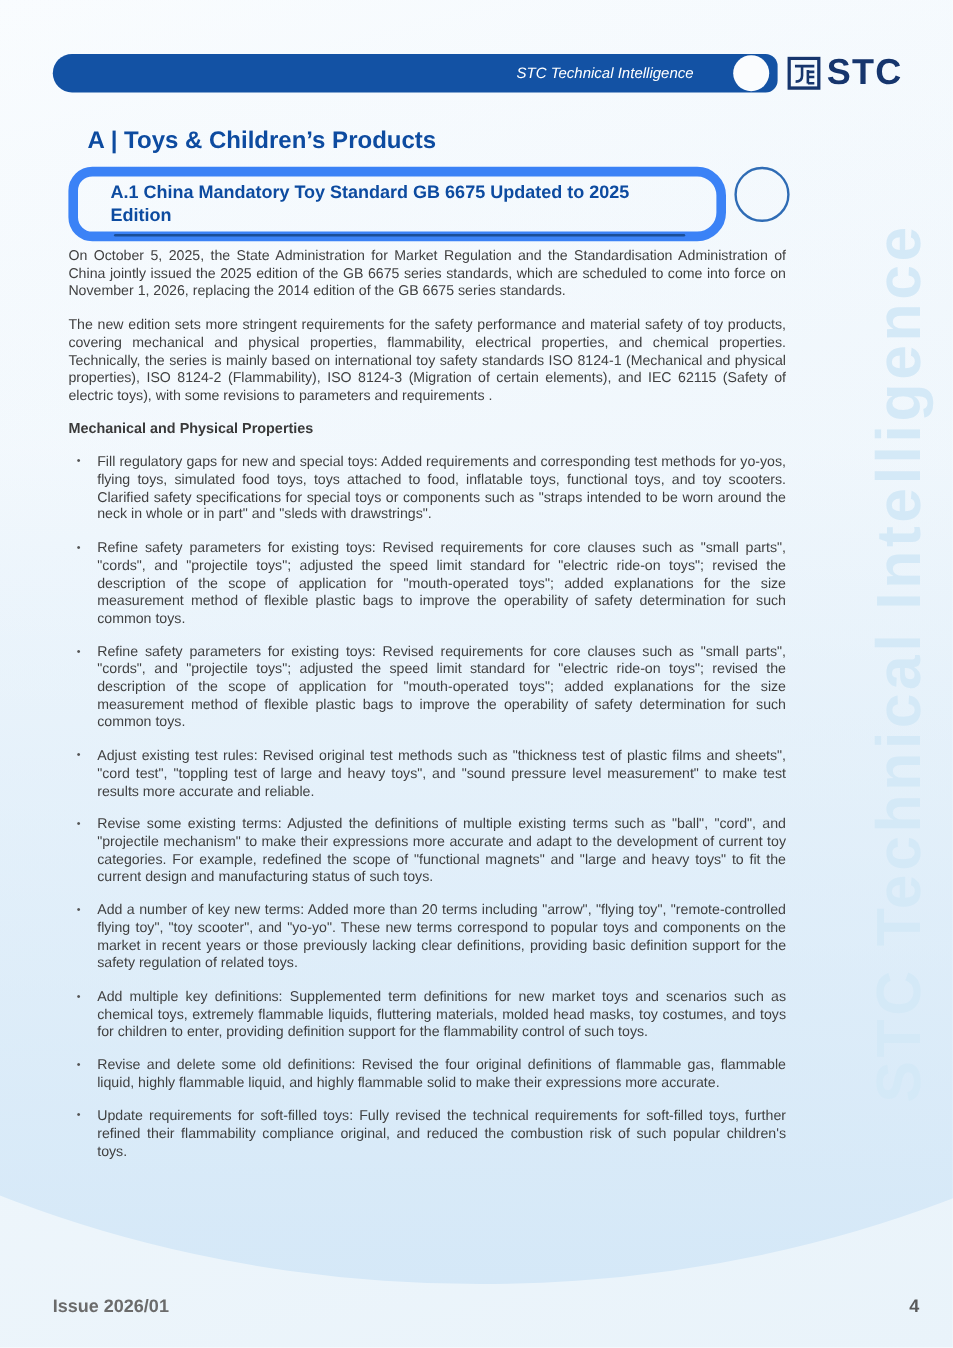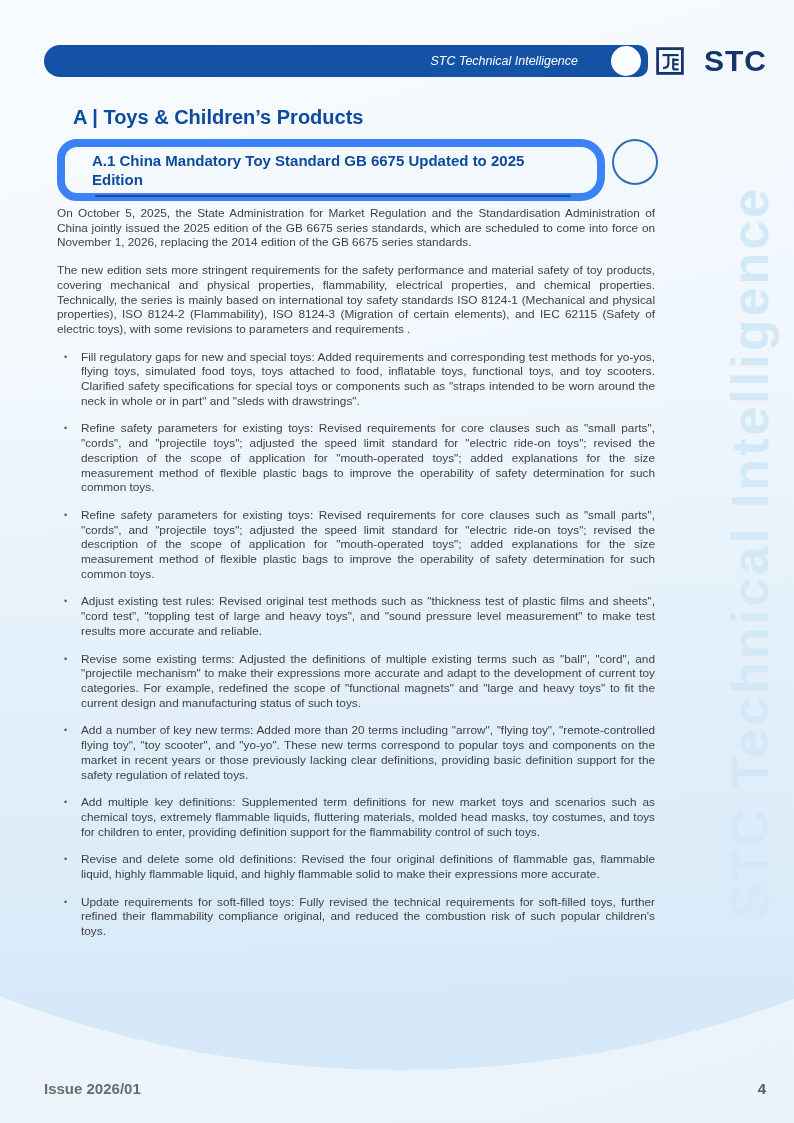--- a/index.html
+++ b/index.html
@@ -34,21 +34,21 @@
     color:#ffffff;font-style:italic;font-size:12.5px;font-weight:500;
     white-space:nowrap;
   }
   .banner-notch{
     position:absolute;right:7px;top:1px;width:30px;height:30px;
     border-radius:50%;background:#fafcfe;
   }
   
   .logo{
     position:absolute;left:656px;top:44px;height:34px;z-index:2;
-    display:flex;align-items:center;gap:20px;
+    display:flex;align-items:center;gap:5px;
   }
   .logo-seal{display:inline-flex;}
   .logo-text{
     font-size:30px;font-weight:800;color:#16356d;letter-spacing:1px;
     line-height:1;
   }
   
   .page-title{
     position:absolute;left:57px;top:90px;margin:16px;z-index:2;
     font-size:20px;font-weight:bold;color:#0d4ba0;
@@ -126,20 +126,21 @@
   <div class="article-title-box">
     <h2 class="article-title">A.1 China Mandatory Toy Standard GB 6675 Updated to 2025 Edition</h2>
   </div>
   <div class="article-circle"></div>
 
   <div class="content">
     <p>On October 5, 2025, the State Administration for Market Regulation and the Standardisation Administration of China jointly issued the 2025 edition of the GB 6675 series standards, which are scheduled to come into force on November 1, 2026, replacing the 2014 edition of the GB 6675 series standards.</p>
     <p>The new edition sets more stringent requirements for the safety performance and material safety of toy products, covering mechanical and physical properties, flammability, electrical properties, and chemical properties. Technically, the series is mainly based on international toy safety standards ISO 8124-1 (Mechanical and physical properties), ISO 8124-2 (Flammability), ISO 8124-3 (Migration of certain elements), and IEC 62115 (Safety of electric toys), with some revisions to parameters and requirements .</p>
 
 
+    <h4>Mechanical and Physical Properties</h4>
     <ul class="bullets">
       <li><span class="bullet-marker">•</span><span>Fill regulatory gaps for new and special toys: Added requirements and corresponding test methods for yo-yos, flying toys, simulated food toys, toys attached to food, inflatable toys, functional toys, and toy scooters. Clarified safety specifications for special toys or components such as "straps intended to be worn around the neck in whole or in part" and "sleds with drawstrings".</span></li>
       <li><span class="bullet-marker">•</span><span>Refine safety parameters for existing toys: Revised requirements for core clauses such as "small parts", "cords", and "projectile toys"; adjusted the speed limit standard for "electric ride-on toys"; revised the description of the scope of application for "mouth-operated toys"; added explanations for the size measurement method of flexible plastic bags to improve the operability of safety determination for such common toys.</span></li>
       <li><span class="bullet-marker">•</span><span>Refine safety parameters for existing toys: Revised requirements for core clauses such as "small parts", "cords", and "projectile toys"; adjusted the speed limit standard for "electric ride-on toys"; revised the description of the scope of application for "mouth-operated toys"; added explanations for the size measurement method of flexible plastic bags to improve the operability of safety determination for such common toys.</span></li>
       <li><span class="bullet-marker">•</span><span>Adjust existing test rules: Revised original test methods such as "thickness test of plastic films and sheets", "cord test", "toppling test of large and heavy toys", and "sound pressure level measurement" to make test results more accurate and reliable.</span></li>
       <li><span class="bullet-marker">•</span><span>Revise some existing terms: Adjusted the definitions of multiple existing terms such as "ball", "cord", and "projectile mechanism" to make their expressions more accurate and adapt to the development of current toy categories. For example, redefined the scope of "functional magnets" and "large and heavy toys" to fit the current design and manufacturing status of such toys.</span></li>
       <li><span class="bullet-marker">•</span><span>Add a number of key new terms: Added more than 20 terms including "arrow", "flying toy", "remote-controlled flying toy", "toy scooter", and "yo-yo". These new terms correspond to popular toys and components on the market in recent years or those previously lacking clear definitions, providing basic definition support for the safety regulation of related toys.</span></li>
     </ul>
 
     <ul class="bullets">

